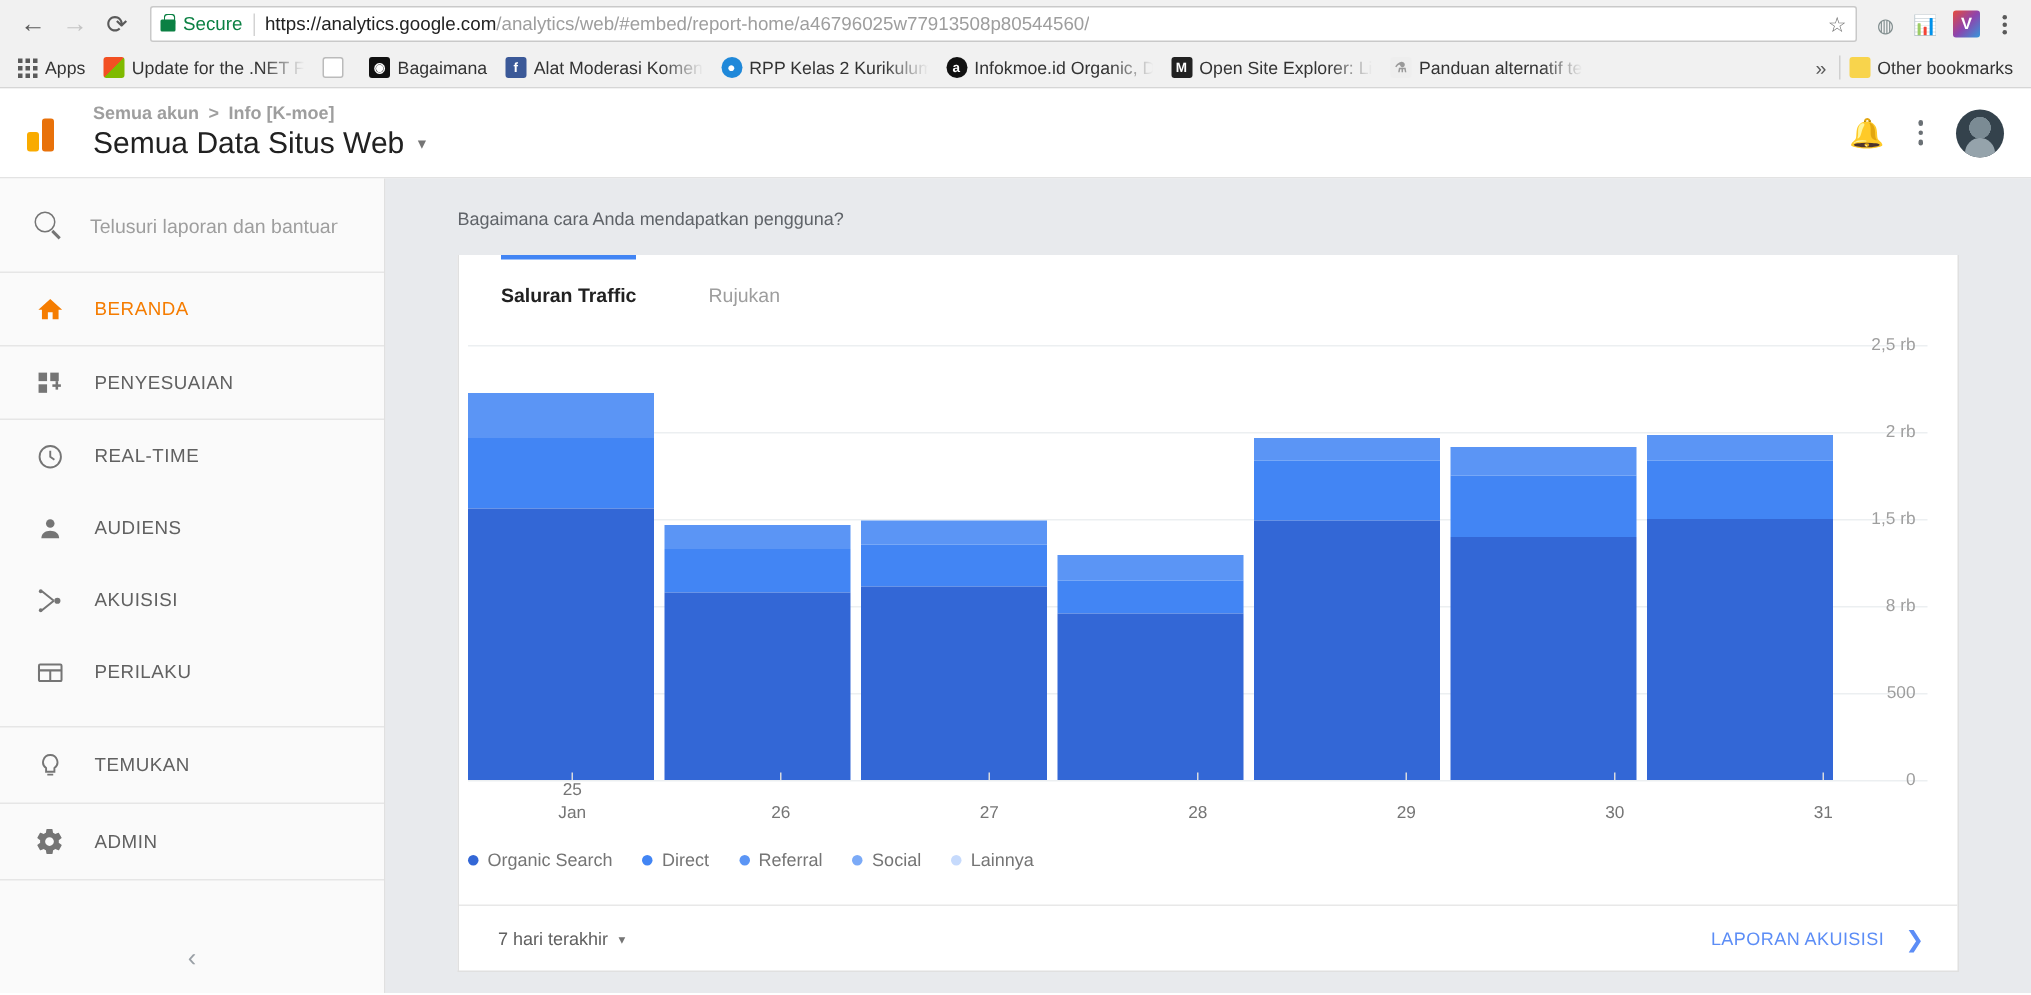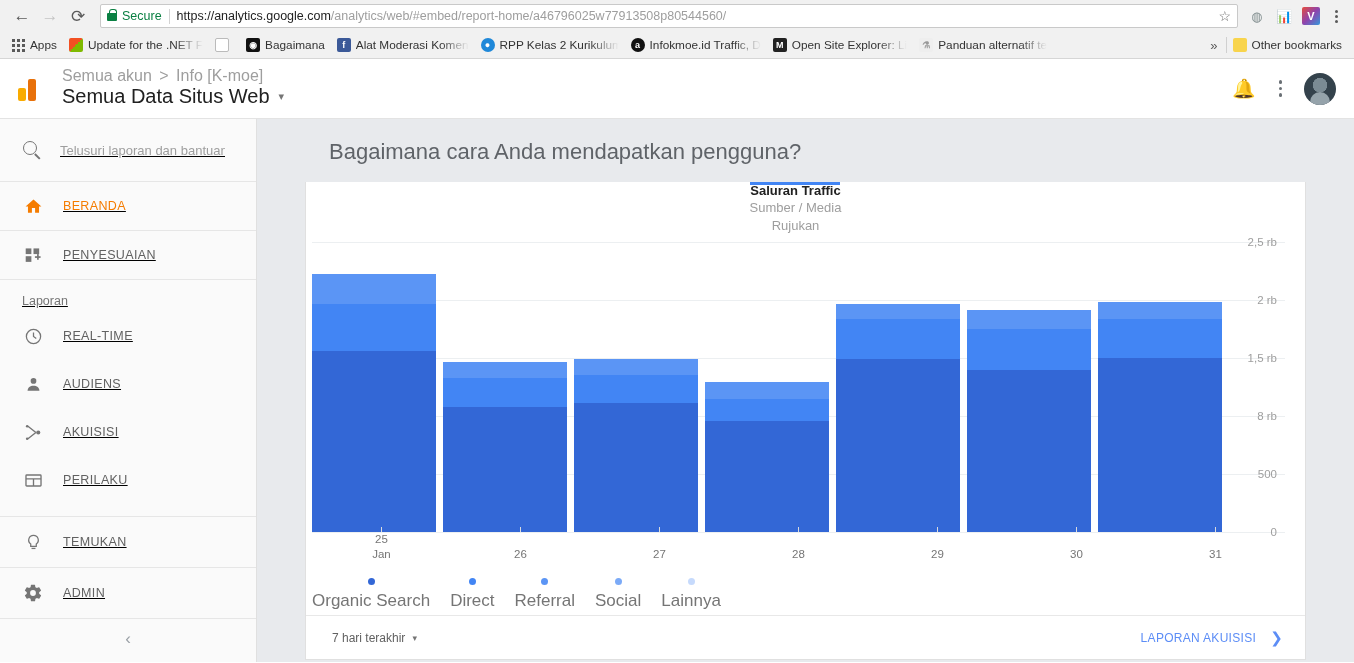--- a/index.html
+++ b/index.html
@@ -62,77 +62,77 @@
 
   
   .ga-header {
     height: 60px; background: #fff; display: flex; align-items: center;
     padding: 0 18px; border-bottom: 1px solid #e3e3e3; position: relative;
   }
   .ga-logo { width: 30px; height: 30px; position: relative; margin-right: 14px; flex:0 0 auto;}
   .ga-logo .b1 { position: absolute; left: 0; bottom: 3px; width: 8px; height: 13px; background: #f9ab00; border-radius: 2px; }
   .ga-logo .b2 { position: absolute; left: 10px; bottom: 3px; width: 8px; height: 22px; background: #e8710a; border-radius: 2px; }
   .ga-titles { display: flex; flex-direction: column; justify-content: center; }
-  .breadcrumb { font-size: 16px; color: #9e9e9e; line-height: 15px; }
+  .breadcrumb { font-size: 12px; color: #9e9e9e; line-height: 15px; font-weight: bold; }
   .breadcrumb .sep { padding: 0 3px; }
   .prop-title { font-size: 20px; color: #212121; font-weight: normal; line-height: 26px; display: flex; align-items: center; }
   .prop-caret { font-size: 11px; color: #757575; margin-left: 9px; }
   .ga-header-right { margin-left: auto; display: flex; align-items: center; gap: 22px; }
   .bell { color: #9aa0a6; font-size: 19px; }
   .vdots { display: flex; flex-direction: column; gap: 3px; }
   .vdots i { width: 3.5px; height: 3.5px; border-radius: 50%; background: #6a7075; display:block;}
   .avatar { width: 32px; height: 32px; border-radius: 50%; overflow: hidden;
             background: radial-gradient(circle at 50% 38%, #7b8b94 0 28%, #34424c 29% 100%); position: relative; }
   .avatar::after { content:""; position:absolute; left:6px; bottom:0; width:20px; height:13px; border-radius:10px 10px 0 0; background:#95a3ab; }
 
   
   .body-wrap { display: flex; height: 543px; background: #e8eaed; }
 
   
-  .sidebar { width: 257px; background: #fafafa; border-right: 1px solid #e0e0e0; position: relative; flex: 0 0 auto; text-decoration: underline; }
+  .sidebar { width: 257px; background: #fafafa; border-right: 1px solid #e0e0e0; position: relative; flex: 0 0 auto; }
   .search-row { height: 63px; display: flex; align-items: center; padding: 0 22px; border-bottom: 1px solid #e6e6e6; }
   .search-ico { width: 20px; height: 20px; position: relative; margin-right: 18px; flex:0 0 auto;}
   .search-ico::before { content:""; position:absolute; left:1px; top:1px; width:12px; height:12px; border:1.6px solid #757575; border-radius:50%;}
   .search-ico::after { content:""; position:absolute; left:13px; top:13px; width:7px; height:1.6px; background:#757575; transform: rotate(45deg); transform-origin: left center;}
   .search-input { border: none; outline: none; background: transparent; font-size: 13px; color: #616161; width: 165px; font-family: "Liberation Sans", sans-serif; }
   .search-input::placeholder { color: #9e9e9e; }
 
   .nav-item { height: 48px; display: flex; align-items: center; padding: 0 22px; cursor: pointer; }
   .nav-item .ico { width: 22px; margin-right: 19px; display: flex; align-items: center; justify-content: center; color: #757575; flex:0 0 auto;}
   .nav-item .lbl { font-size: 12.5px; color: #616161; letter-spacing: .35px; }
   .nav-item.active .lbl { color: #f57c00; }
   .nav-item.active .ico { color: #f57c00; }
   .nav-divider { height: 1px; background: #e6e6e6; }
   .nav-section { font-size: 12.5px; color: #757575; padding: 14px 22px 4px; }
   .collapse-row { position: absolute; bottom: 0; left: 0; right: 0; height: 46px; display: flex; align-items: center; justify-content: center; }
   .collapse-chev { color: #9aa0a6; font-size: 17px; }
 
   
   .main { flex: 1 1 auto; background: #e8eaed; padding: 0 48px 0 48px; position: relative; overflow: hidden; }
-  .main-title { font-size: 22px; color: #5f6368; padding: 20px 0 17px 0; margin-left: 24px; }
+  .main-title { font-size: 12px; color: #5f6368; padding: 20px 0 17px 0; }
   .card { background: #fff; border: 1px solid #e0e0e0; border-top: none; height: 478px; position: relative; }
-  .tabs { display: flex; height: 52px; align-items: center; padding-left: 28px; gap: 0; flex-direction: column; }
+  .tabs { display: flex; height: 52px; align-items: center; padding-left: 28px; gap: 0; }
   .tab { font-size: 13px; color: #9e9e9e; padding: 0 24px 0 0; margin-right: 24px; position: relative; height: 52px; display: flex; align-items: center; }
   .tab.active { color: #212121; font-weight: bold; }
   .tab-indicator { position: absolute; top: 0; left: 0; height: 3px; background: #4285f4; }
 
   
   .chart { position: relative; height: 340px; margin: 0 20px 0 6px; }
   .plot { position: absolute; left: 0; right: 63px; top: 8px; bottom: 42px; }
   .gridline { position: absolute; left: 0; right: -63px; height: 1px; background: #eceff1; }
   .ylabel { position: absolute; right: -55px; transform: translateY(-50%); font-size: 11.5px; color: #9e9e9e; text-align: right; width: 48px; }
   .bars { position: absolute; left: 0; right: 0; top: 0; bottom: 0; display: flex; gap: 7px; align-items: flex-end; }
   .bar { flex: 1 1 0; display: flex; flex-direction: column; justify-content: flex-end; position: relative; }
   .seg { width: 100%; }
   .xtick { position: absolute; bottom: 12px; transform: translateX(-50%); font-size: 11.5px; color: #757575; text-align: center; line-height: 15px; }
   .xtick .mon { display: block; }
   .tickmark { position: absolute; bottom: 42px; width: 1px; height: 5px; background: #d8dade; }
 
   .legend { display: flex; align-items: center; gap: 20px; padding: 4px 0 0 6px; }
-  .legend-item { display: flex; align-items: center; gap: 6px; font-size: 17px; color: #757575; flex-direction: column; }
+  .legend-item { display: flex; align-items: center; gap: 6px; font-size: 12px; color: #757575; }
   .dot { width: 7px; height: 7px; border-radius: 50%; flex:0 0 auto;}
 
   .card-footer {
     position: absolute; left: 0; right: 0; bottom: 0; height: 44px;
     border-top: 1px solid #e8e8e8; display: flex; align-items: center;
     padding: 0 22px 0 26px;
   }
   .date-range { font-size: 12px; color: #616161; display: flex; align-items: center; gap: 7px; }
   .date-caret { font-size: 9px; color: #757575; }
   .report-link { margin-left: auto; display: flex; align-items: center; gap: 14px; font-size: 12px; color: #5c8df6; letter-spacing: .3px; }
@@ -198,21 +198,21 @@
     <div class="bm">
       <span class="fav" style="background:#3b5998;">f</span>
       <span class="lbl fade">Alat Moderasi Komen</span>
     </div>
     <div class="bm">
       <span class="fav" style="background:#1f88d9;border-radius:50%;">●</span>
       <span class="lbl fade">RPP Kelas 2 Kurikulum</span>
     </div>
     <div class="bm">
       <span class="fav" style="background:#111;border-radius:50%;">a</span>
-      <span class="lbl fade">Infokmoe.id Traffic, D</span>
+      <span class="lbl fade">Infokmoe.id Organic, D</span>
     </div>
     <div class="bm">
       <span class="fav" style="background:#222;">M</span>
       <span class="lbl fade">Open Site Explorer: Li</span>
     </div>
     <div class="bm">
       <span class="fav" style="background:#eee;color:#999;">⚗</span>
       <span class="lbl fade">Panduan alternatif te</span>
     </div>
 
@@ -277,21 +277,20 @@
             <rect x="12" y="2" width="8" height="8"></rect>
             <rect x="1" y="13" width="8" height="8"></rect>
             <rect x="14" y="13" width="8" height="2.4"></rect>
             <rect x="17" y="10" width="2.4" height="8"></rect>
           </svg>
       </span>
       <span class="lbl">PENYESUAIAN</span>
     </div>
     <div class="nav-divider"></div>
 
-    <div class="nav-section">Laporan</div>
 
     <div class="nav-item">
       <span class="ico">
         <svg width="19" height="19" viewBox="0 0 24 24" fill="none" stroke="currentColor" stroke-width="1.6">
             <circle cx="12" cy="12" r="9"></circle>
             <path d="M12 7v5l3.5 2.5"></path>
           </svg>
       </span>
       <span class="lbl">REAL-TIME</span>
     </div>
@@ -356,23 +355,20 @@
   </div>
 
   <div class="main">
     <div class="main-title">Bagaimana cara Anda mendapatkan pengguna?</div>
 
     <div class="card">
       <div class="tabs">
         <div class="tab active">
           <span class="tab-indicator" style="width:90px;"></span>
           <span>Saluran Traffic</span>
-        </div>
-        <div class="tab">
-          <span>Sumber / Media</span>
         </div>
         <div class="tab">
           <span>Rujukan</span>
         </div>
       </div>
 
       <div class="chart">
         <div class="plot" id="plot">
             <div class="gridline" style="top: 0px;"></div>
             <div class="ylabel" style="top: 0px;">2,5 rb</div>

